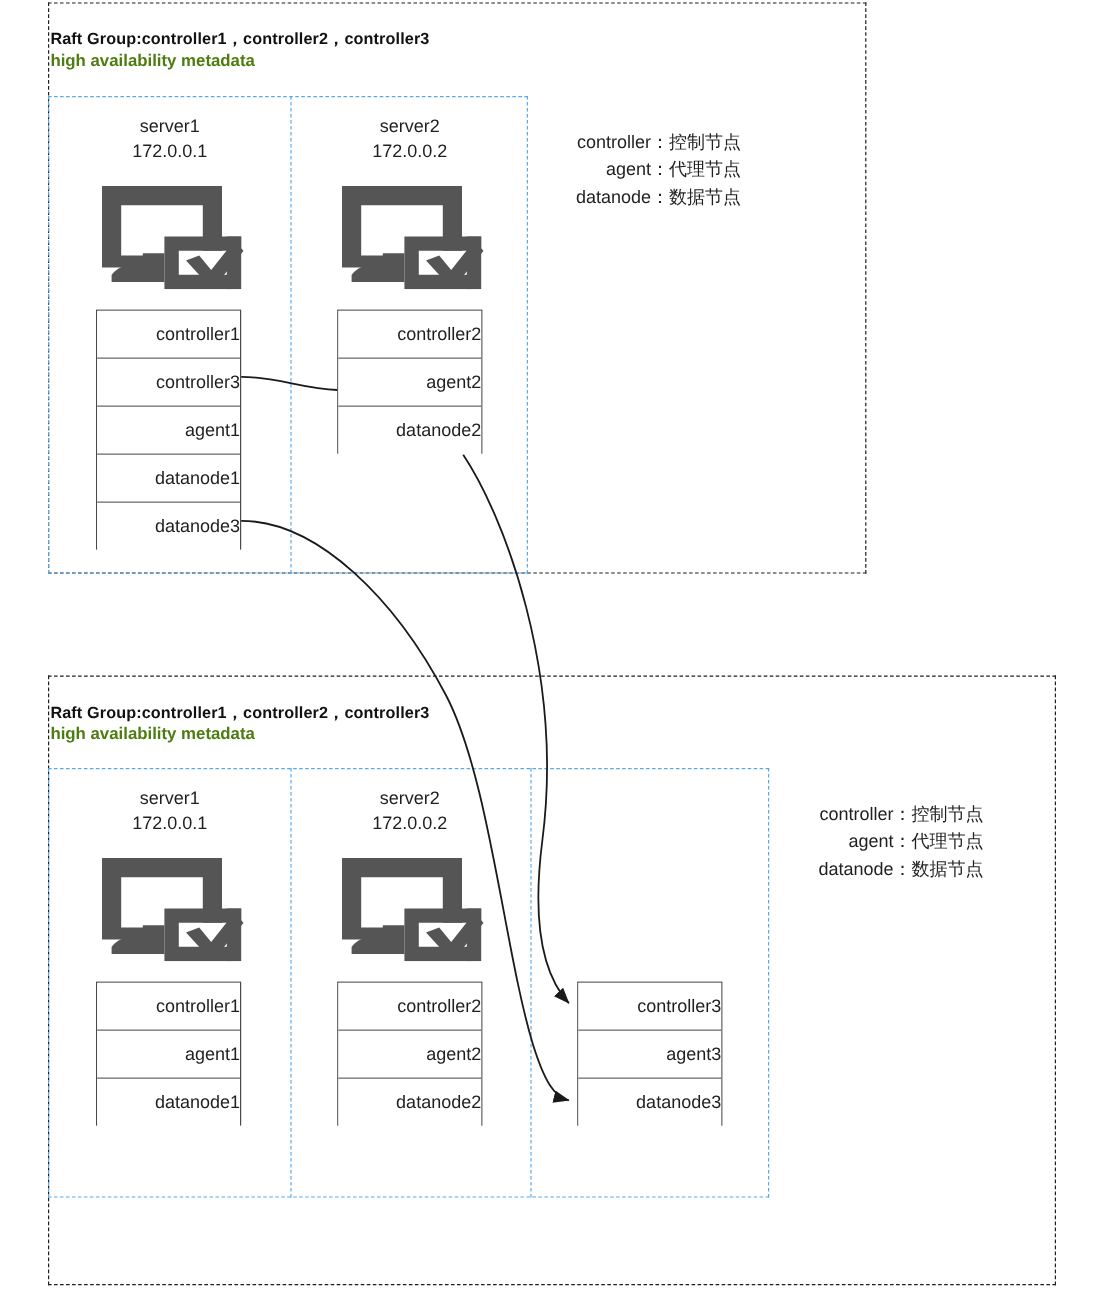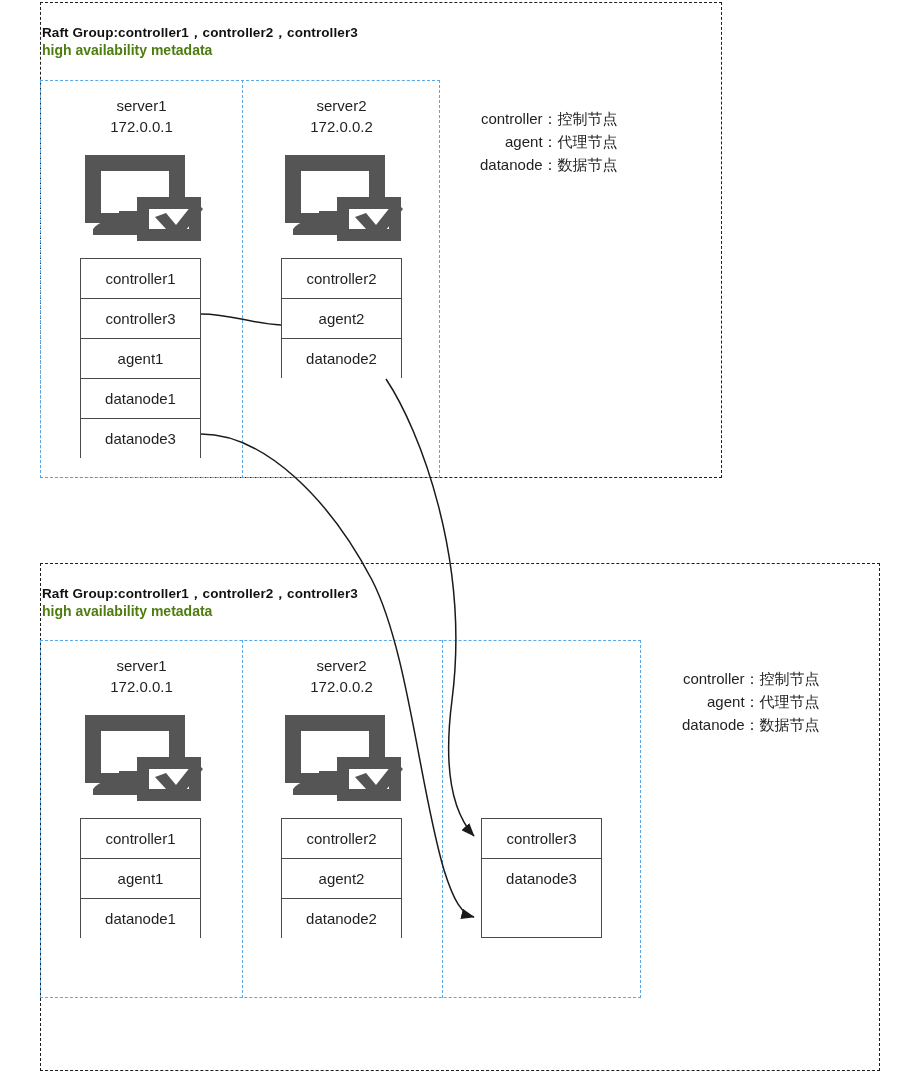--- a/index.html
+++ b/index.html
@@ -68,21 +68,21 @@
   }
   .node-stack {
     position: absolute;
     border: 1.6px solid #4a4a4a;
     box-sizing: border-box;
     background: #ffffff;
   }
   .node-cell {
     height: 40px;
     line-height: 40px;
-    text-align: center;
+    text-align: right;
     font-size: 15px;
     color: #1f1f1f;
     border-bottom: 1.6px solid #4a4a4a;
     box-sizing: border-box;
     background: #ffffff;
     white-space: nowrap;
   }
   .node-cell:last-child {
     border-bottom: none;
   }
@@ -204,20 +204,21 @@
     </svg>
   </div>
   <div class="node-stack" style="left:281px; top:818px; width:121px; height:120px;">
     <div class="node-cell">controller2</div>
     <div class="node-cell">agent2</div>
     <div class="node-cell">datanode2</div>
   </div>
 
   <div class="node-stack" style="left:481px; top:818px; width:121px; height:120px;">
     <div class="node-cell">controller3</div>
+    <div class="node-cell">agent3</div>
     <div class="node-cell">datanode3</div>
   </div>
 
   <div class="legend" style="left:682px; top:667px;">
     <div>controller：控制节点</div>
     <div>agent：代理节点</div>
     <div>datanode：数据节点</div>
   </div>
 
   <svg id="links">

